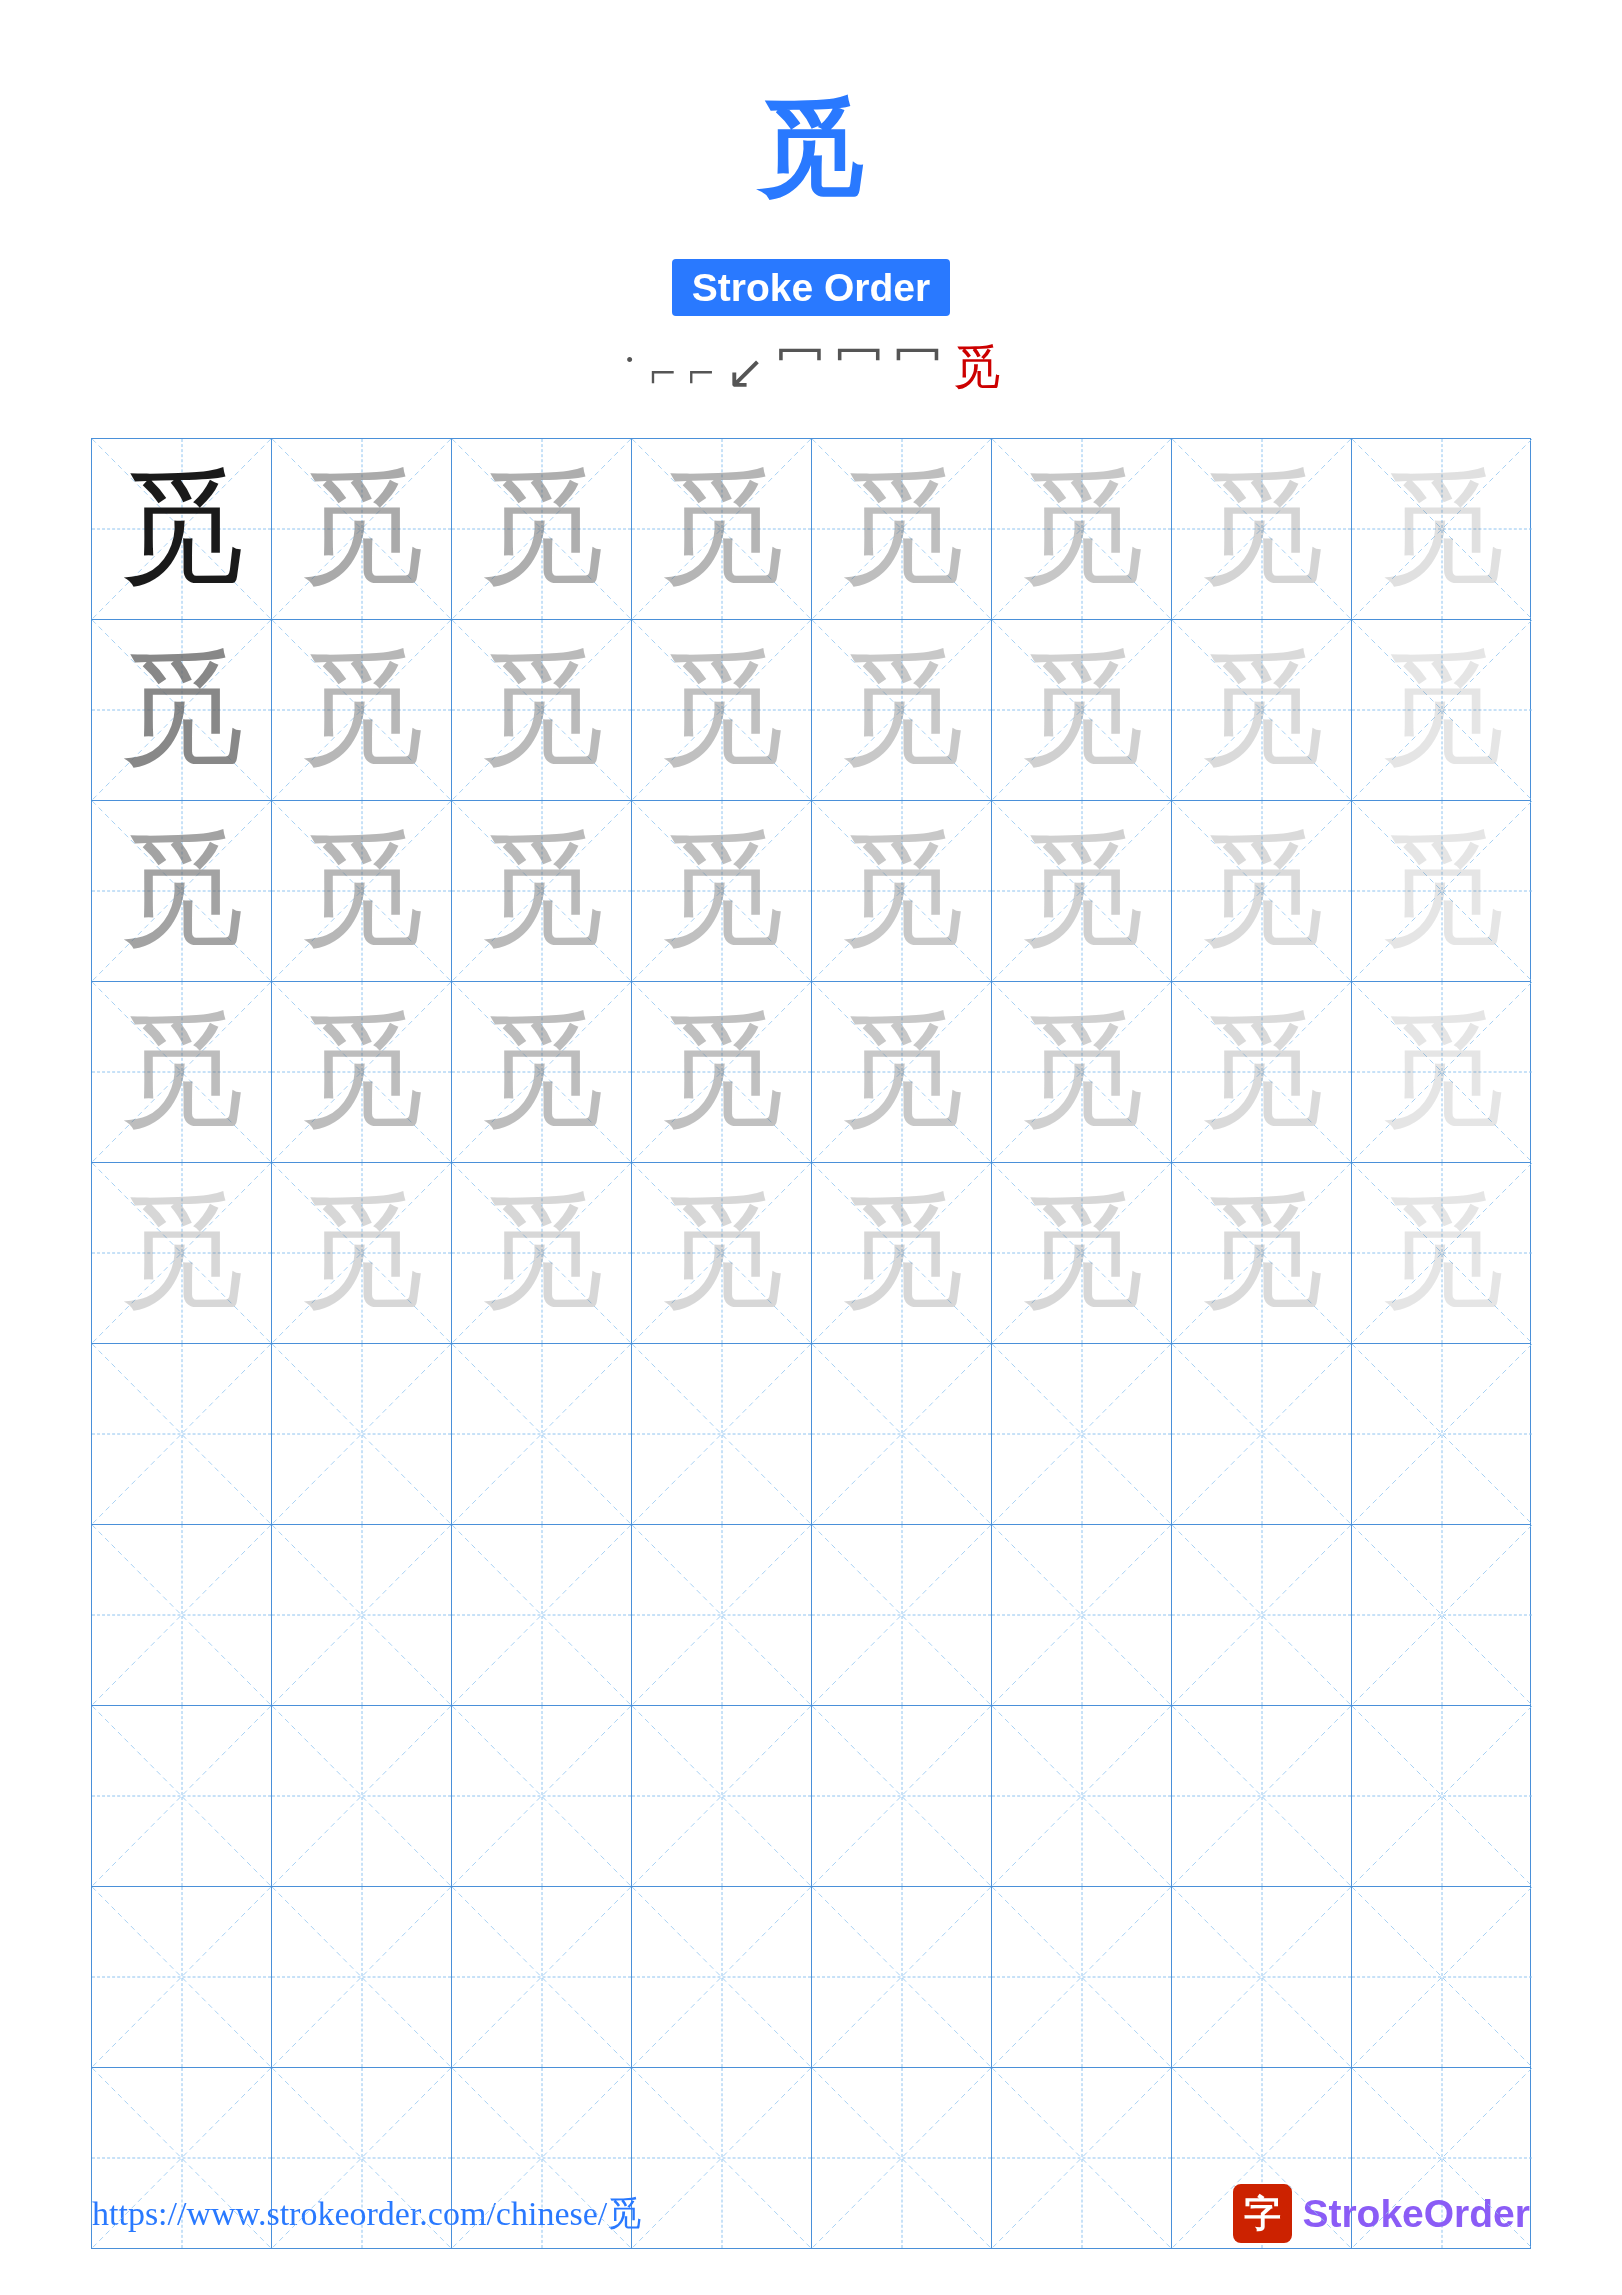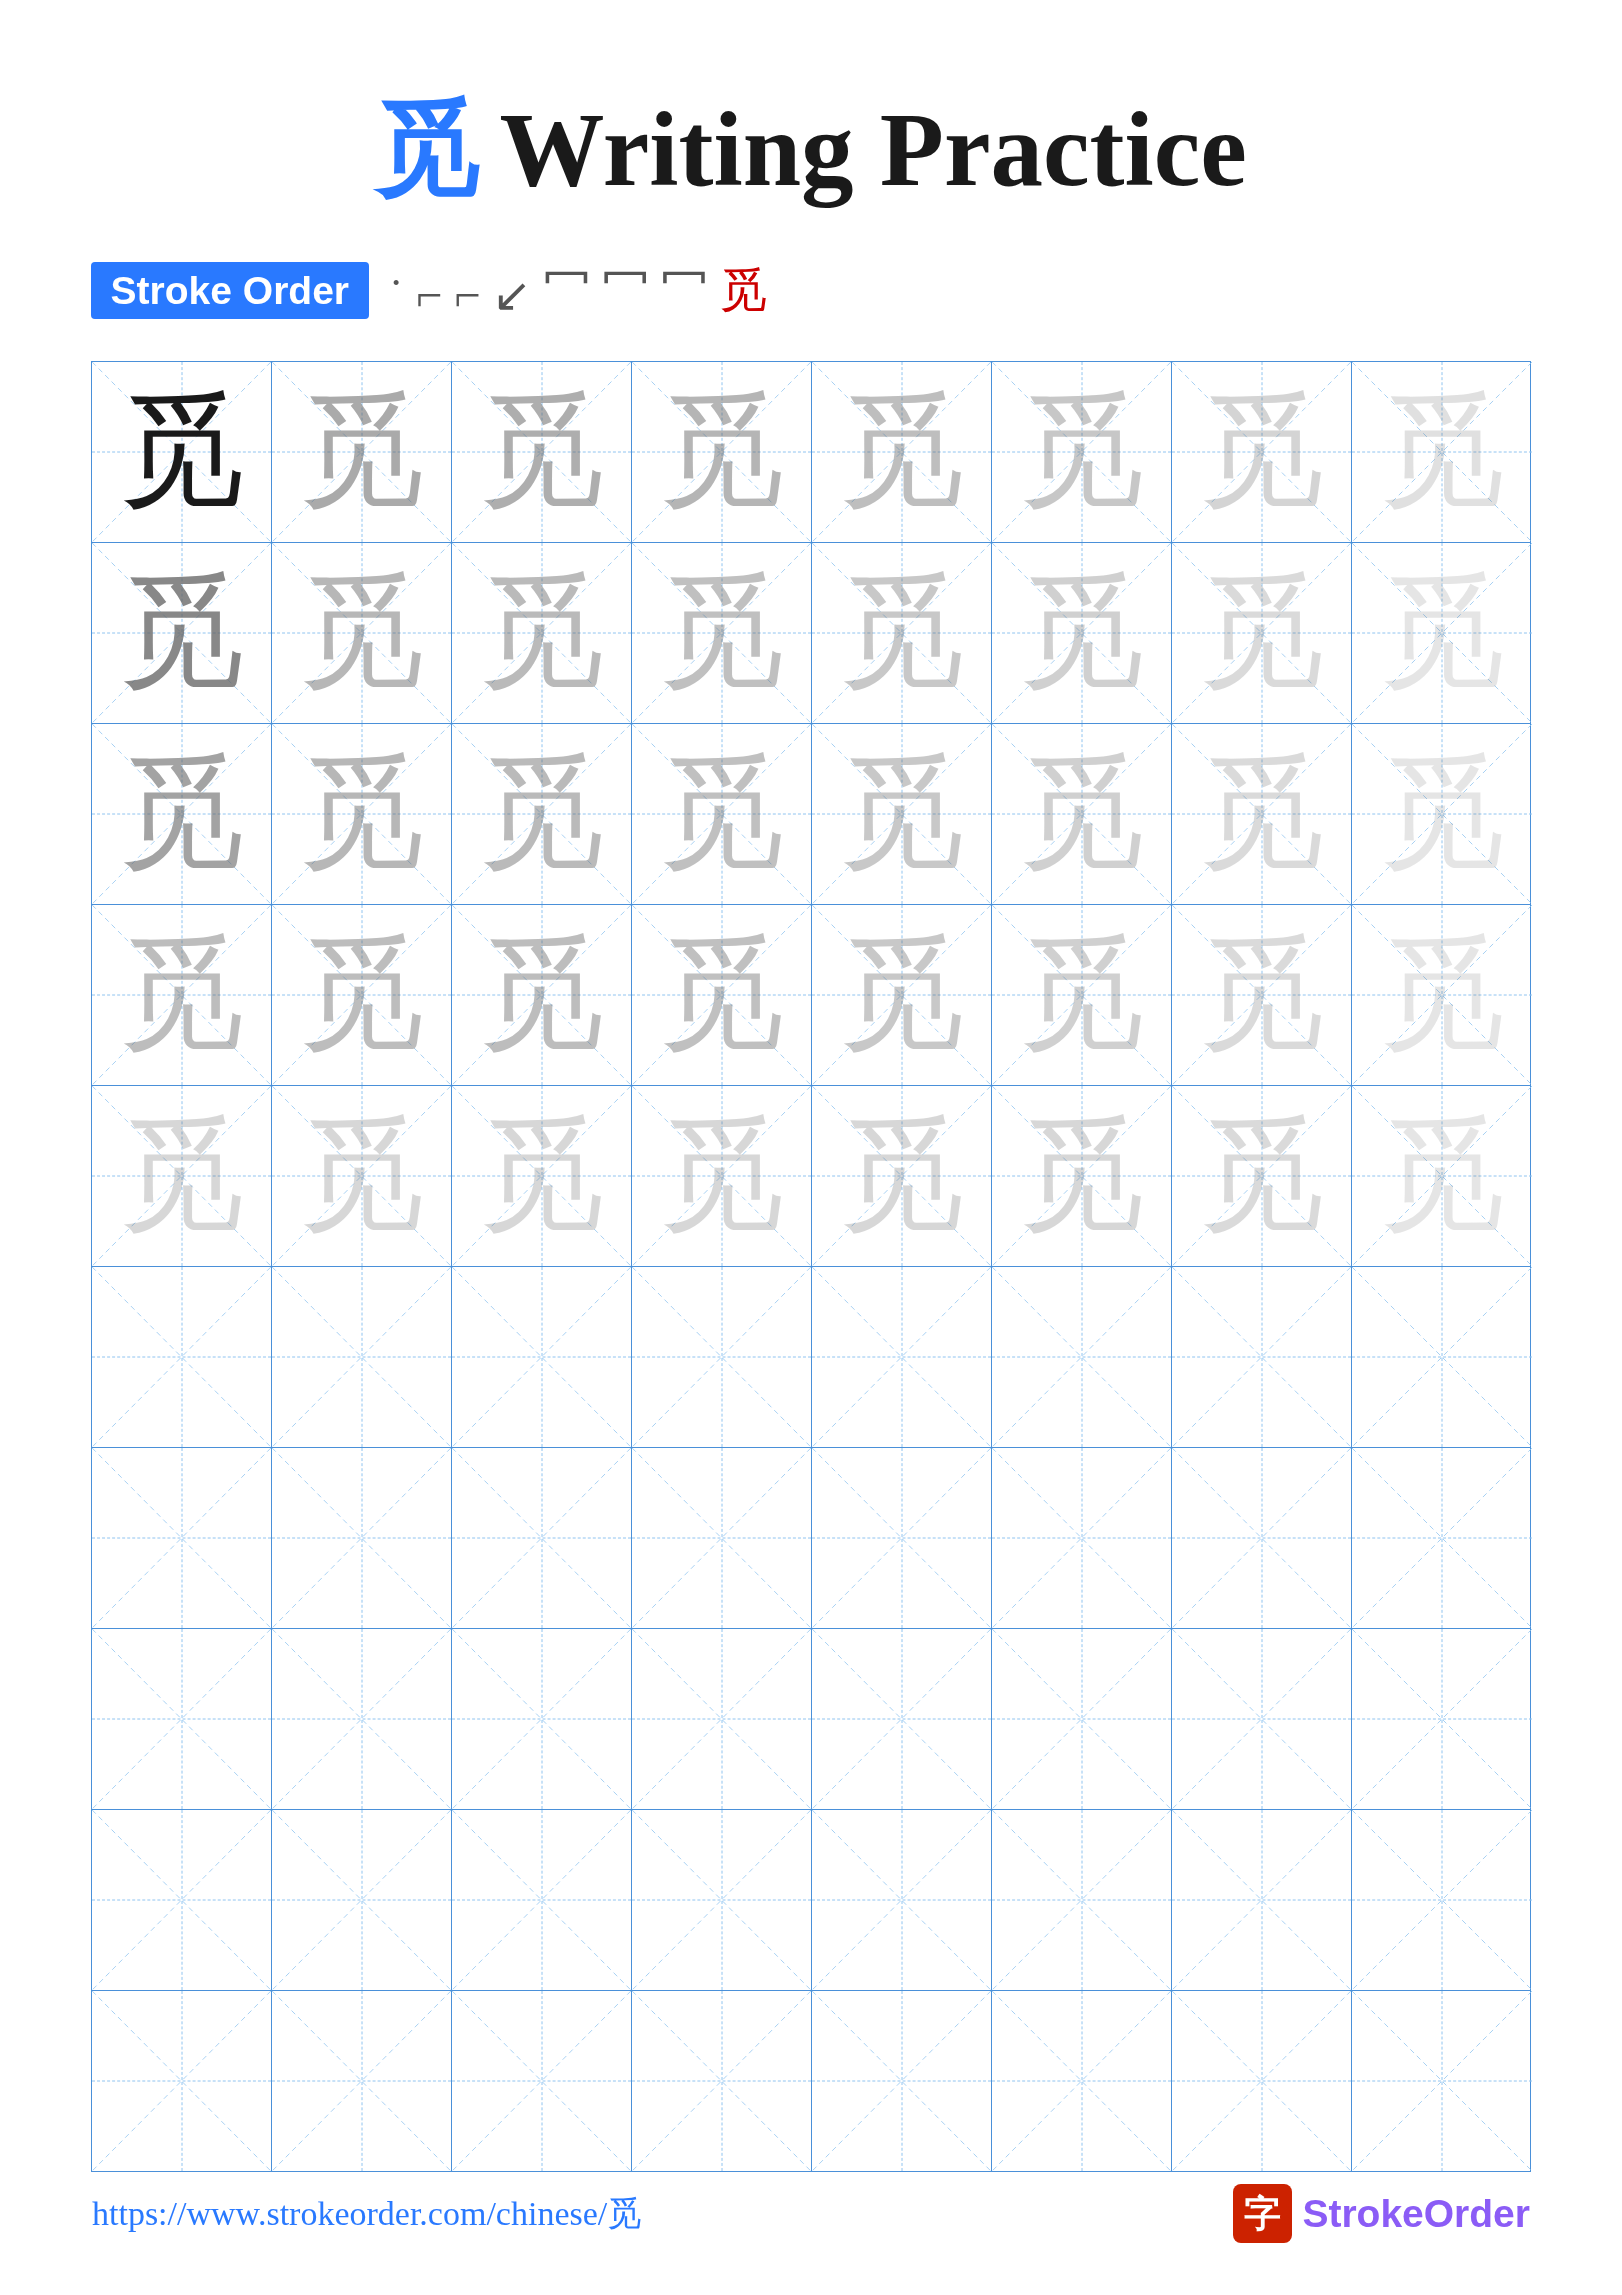--- a/index.html
+++ b/index.html
@@ -36,20 +36,21 @@
     .title-char {
       color: #2979ff;
     }
 
     .stroke-order-row {
       margin-top: 39px;
       display: flex;
       align-items: center;
       width: 1440px;
       gap: 19.6px;
+      flex-direction: column;
     }
 
     .stroke-order-badge {
       background: #2979ff;
       color: #fff;
       font-size: 39px;
       font-weight: bold;
       padding: 6.5px 19.6px;
       border-radius: 3.9px;
       white-space: nowrap;
@@ -179,21 +180,20 @@
       font-family: sans-serif;
     }
   </style>
 </head>
 <body>
 
 <div class="page">
 
   <div class="title">
     <span class="title-char">觅</span>
-    <span> Writing Practice</span>
   </div>
 
   <div class="stroke-order-row">
     <div class="stroke-order-badge">Stroke Order</div>
     <div class="stroke-order-chars">
       <span class="stroke-step">˙</span>
       <span class="stroke-step">⌐</span>
       <span class="stroke-step">⌐</span>
       <span class="stroke-step">↙</span>
       <span class="stroke-step">冖</span>

